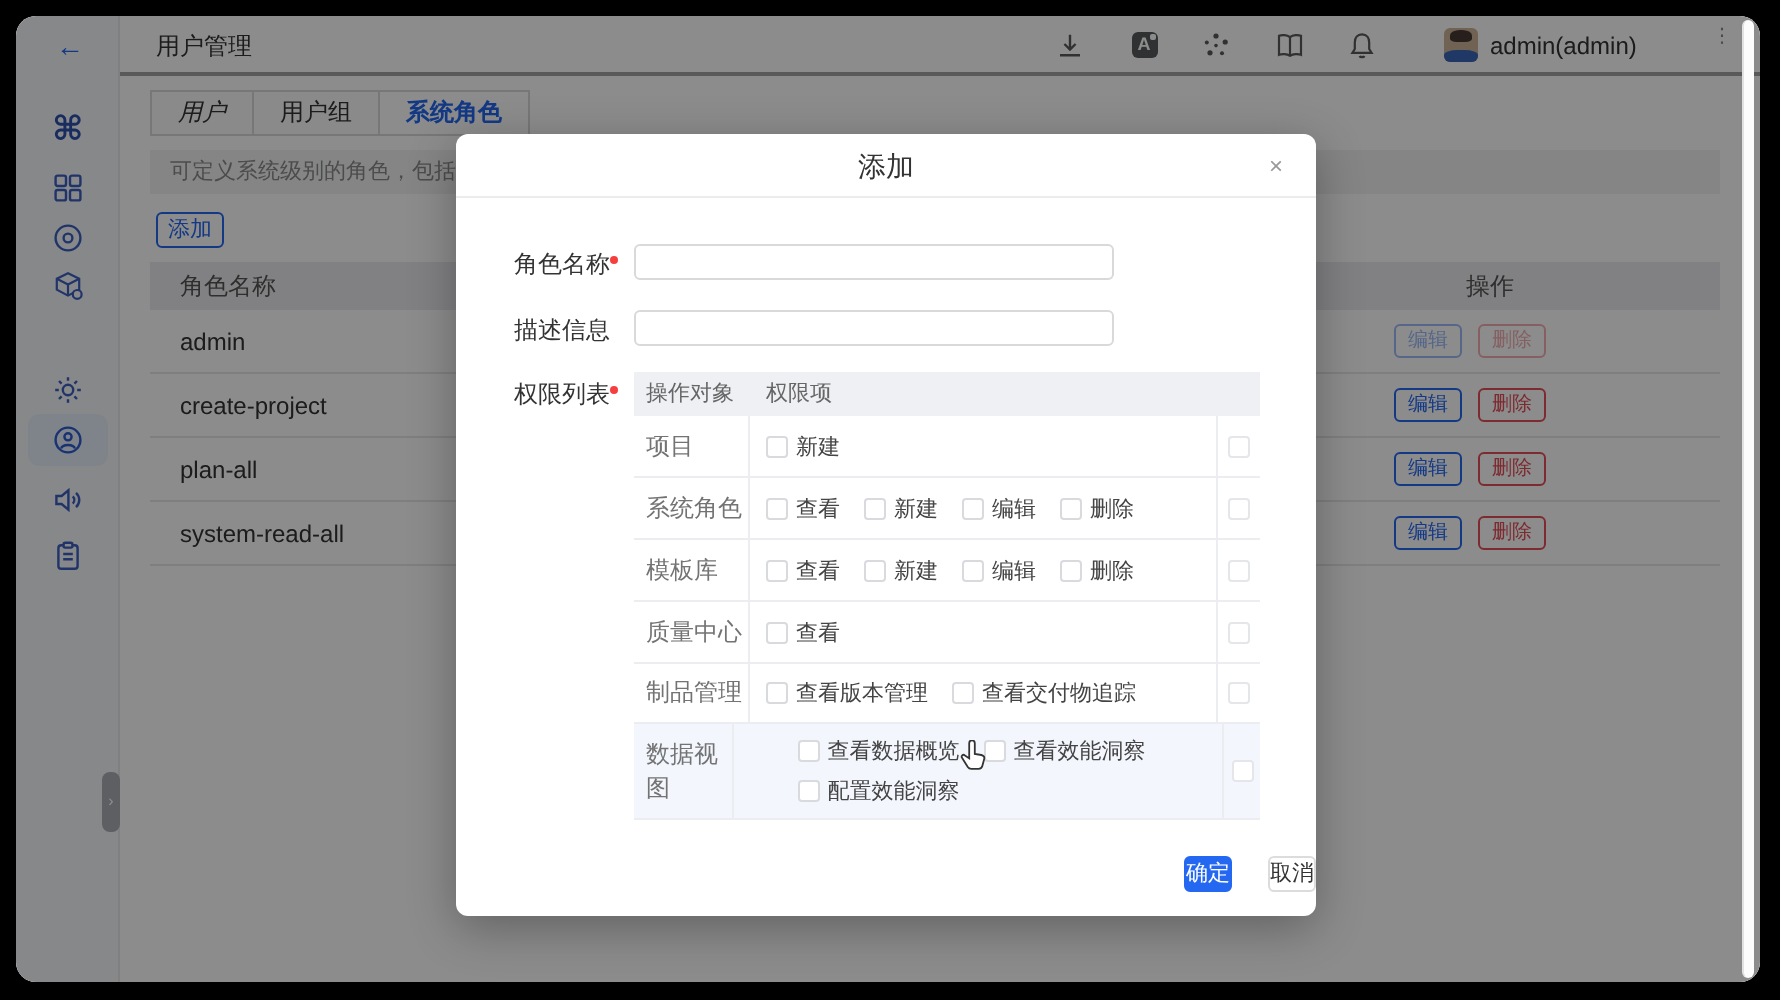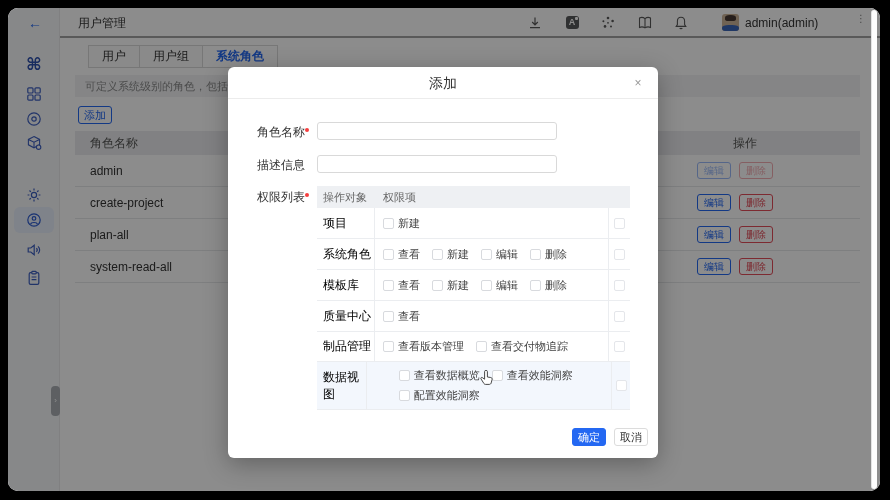--- a/index.html
+++ b/index.html
@@ -26,21 +26,21 @@
   .avatar { position:absolute; left:662px; top:6px; width:17px; height:17px; border-radius:3px; background:#cdb49a; overflow:hidden; }
   .avatar .hair { position:absolute; left:3px; top:1px; right:3px; height:6px; background:#473a33; border-radius:45% 45% 30% 30%; }
   .avatar .shirt { position:absolute; left:0; bottom:0; width:100%; height:6px; background:#3b66b8; border-radius:40% 40% 0 0; }
   .user-name { position:absolute; left:685px; top:0; height:30px; line-height:30px; font-size:12px; color:#333; }
   .more-dots { position:absolute; left:796px; top:8px; width:10px; height:14px; color:#888; font-size:10px; line-height:5px; text-align:center; letter-spacing:0; }
 
   
   .content { position:absolute; left:52px; top:30px; right:0; bottom:0; background:#fff; }
   .tabs { position:absolute; left:15px; top:7px; display:flex; }
   .tab { height:23px; line-height:21px; padding:0 13px; font-size:12px; color:#333; background:#fcfcfc; border:1px solid #d9d9d9; margin-left:-1px; cursor:pointer; }
-  .tab:first-child { margin-left:13px; }
+  .tab:first-child { margin-left:0;font-style:italic; }
   .tab.active { color:#2468F2; background:#fff; font-weight:bold; }
   .banner { position:absolute; left:15px; top:37px; width:785px; height:22px; background:#f2f3f5; font-size:11px; color:#8a8a8a; line-height:22px; padding-left:10px; }
   .add-btn { position:absolute; left:18px; top:68px; width:34px; height:18px; background:#fff; border:1px solid #2468F2; border-radius:3px; color:#2468F2; font-size:11px; line-height:16px; text-align:center; cursor:pointer; }
   .role-table { position:absolute; left:15px; top:93px; width:785px; }
   .rt-header { height:24px; background:#ebecee; font-size:12px; color:#555; line-height:24px; position:relative; }
   .rt-header .h-name { padding-left:15px; }
   .rt-header .h-ops { position:absolute; left:658px; top:0; }
   .rt-row { height:32px; border-bottom:1px solid #e6e7e9; position:relative; font-size:12px; color:#333; line-height:32px; }
   .rt-row .r-name { padding-left:15px; }
   .rt-row .r-actions { position:absolute; left:622px; top:7px; display:flex; gap:8px; }
@@ -62,30 +62,30 @@
   .req-dot { position:absolute; width:4px; height:4px; background:#F53F3F; border-radius:50%; }
   .txt-input { position:absolute; left:89px; width:240px; height:18px; border:1px solid #d9d9d9; border-radius:3px; font-size:11px; padding:0 5px; color:#333; outline:none; }
 
   .perm-table { position:absolute; left:89px; top:119px; width:313px; font-size:11px; }
   .p-header { display:flex; height:22px; background:#eef0f3; color:#666; line-height:22px; font-size:11px; }
   .p-header .ph-obj { width:58px; padding-left:6px; }
   .p-header .ph-items { width:233px; padding-left:8px; }
   .p-header .ph-sel { width:22px; }
   .p-row { display:flex; border-bottom:1px solid #ebedf0; }
   .p-row.hover { background:#f3f7fd;gap:24px; }
-  .pc-obj { width:58px; padding-left:6px; font-size:12px; color:#000000; border-right:1px solid #ebedf0; display:flex; align-items:center; }
+  .pc-obj { width:58px; padding-left:6px; font-size:12px; color:#737373; border-right:1px solid #ebedf0; display:flex; align-items:center; }
   .pc-items { width:233px; padding:4px 0 4px 8px; display:flex; flex-direction:column; justify-content:center; gap:5px; }
   .opt-line { display:flex; align-items:center; }
   .opt { display:inline-flex; align-items:center; margin-right:12px; color:#444; cursor:pointer; }
   .cb { display:inline-block; width:11px; height:11px; border:1px solid #d8dade; border-radius:2px; background:#fff; margin-right:4px; flex:none; }
   .pc-sel { width:22px; border-left:1px solid #ebedf0; display:flex; align-items:center; justify-content:center; }
   .pc-sel .cb { margin:0; border-color:#e4e6ea; }
   .h31 { height:31px; } .h30 { height:30px;justify-content:space-between; } .h48 { height:48px; }
 
-  .modal-footer-btn { position:absolute; top:361px; width:34px; height:18px; border-radius:3px; font-size:11px; line-height:16px; text-align:center; cursor:pointer; }
+  .modal-footer-btn { position:absolute; top:361px; width:24px; height:18px; border-radius:3px; font-size:11px; line-height:16px; text-align:center; cursor:pointer;margin-left:20px; }
   .confirm-btn { left:344px; background:#2468F2; border:1px solid #2468F2; color:#fff; }
   .cancel-btn { left:386px; background:#fff; border:1px solid #dcdcdc; color:#333; }
 
   .cursor-hand { position:absolute; left:252px; top:303px; width:14px; height:17px; z-index:12; }
 </style>
 </head>
 <body>
 
 <div class="screen">
   <div class="window">

